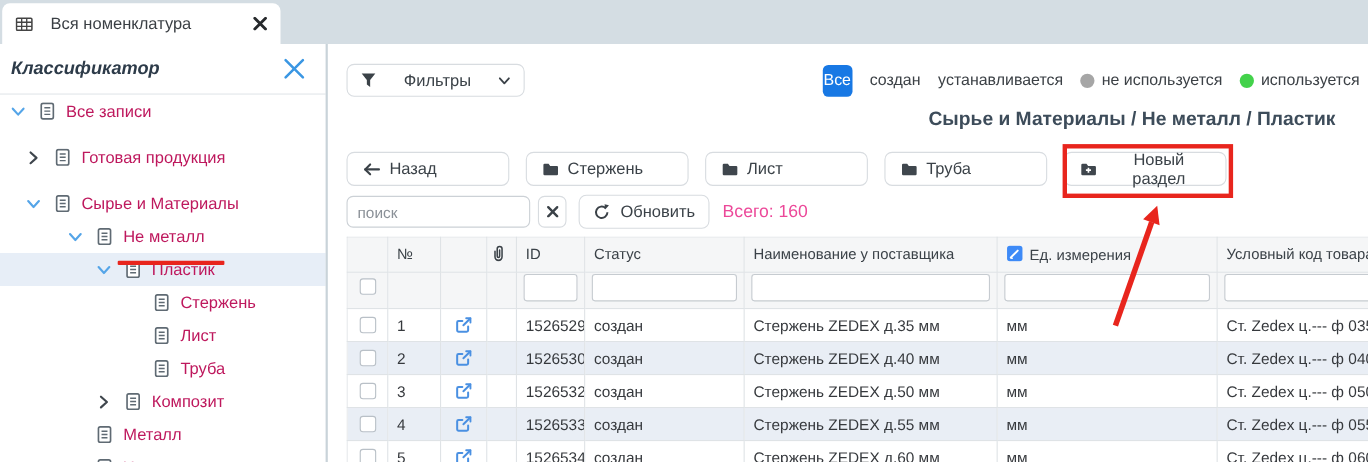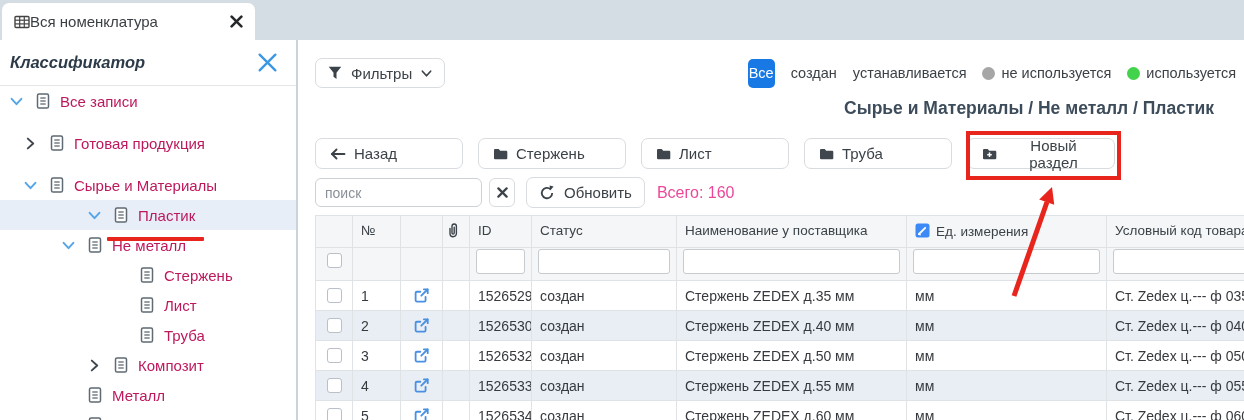--- a/index.html
+++ b/index.html
@@ -4,21 +4,21 @@
 <style>
   * { box-sizing: border-box; margin: 0; padding: 0; }
   html,body { background:#fff; }
   body { font-family: "Liberation Sans", "DejaVu Sans", sans-serif; }
   .page { position:relative; width:1244px; height:420px; overflow:hidden; background:#fff; }
 
   
   .topbar { position:absolute; left:0; top:0; width:1244px; height:40px; background:#d4dde3; }
   .tab { position:absolute; left:2px; top:3px; width:253px; height:37px; background:#fff;
          border-radius:7px 7px 0 0; display:flex; align-items:center; padding:0 12px; }
-  .tab-label { font-size:15px; color:#3a3f44; margin-left:0; white-space:nowrap; }
+  .tab-label { font-size:15px; color:#3a3f44; margin-left:16px; white-space:nowrap; }
   .tab-close { margin-left:auto; display:flex; align-items:center; cursor:pointer; }
 
   
   .sidebar { position:absolute; left:0; top:40px; width:296px; height:380px; background:#fff; }
   .vdivider { position:absolute; left:296px; top:40px; width:2px; height:380px; background:#c9d3d9; }
   .side-head { display:flex; align-items:center; height:46px; padding:0 10px 0 10px; border-bottom:1px solid #e2e6e9; }
   .side-title { font-size:16.5px; font-weight:bold; color:#2d3b49;font-style:italic; }
   .side-close { margin-left:auto; margin-right:8px; cursor:pointer; display:flex; }
 
   .titem { height:30px; display:flex; align-items:center; font-size:15px; color:#be185d; cursor:pointer; }
@@ -29,21 +29,21 @@
   .ticon { width:24px; display:flex; align-items:center; flex:none; }
   .tlabel { white-space:nowrap; }
 
   
   .main { position:absolute; left:300px; top:40px; width:944px; height:380px; background:#fff; }
 
   .row-controls { position:absolute; left:15px; right:8px; top:18px; height:30px; display:flex; align-items:center; }
   .btn { display:inline-flex; align-items:center; background:#fff; border:1px solid #d8dce0;
          border-radius:7px; height:30px; font-size:15px; color:#3b4248; cursor:pointer;
          font-family:inherit; }
-  .btn-filters { padding:0 12px; gap:9px; }
+  .btn-filters { padding:0 12px; gap:25px; }
   .legend { margin-left:auto; display:flex; align-items:center; gap:16px; }
   .btn-all { background:#1878e4; color:#fff; border:none; border-radius:5px; height:29px; padding:0 1px;
              font-size:14.5px; display:inline-flex; align-items:center; cursor:pointer; font-family:inherit; }
   .leg-item { display:flex; align-items:center; gap:6px; font-size:14.5px; color:#3c4146; white-space:nowrap; }
   .dot { width:13px; height:13px; border-radius:50%; display:inline-block; }
   .dot-gray { background:#a6a6a6; } .dot-green { background:#43d24b; }
 
   .breadcrumb { position:absolute; right:30px; top:58px; font-size:17.5px; font-weight:600; color:#3d4c5a; white-space:nowrap; }
 
   .row-nav { position:absolute; left:15px; top:98px; height:31px; display:flex; gap:15px; }
@@ -207,45 +207,45 @@
               <use href="#i-chevdown"></use>
             </svg>
           </span>
         <span class="ticon">
             <svg class="ic" width="14" height="16">
               <use href="#i-doc"></use>
             </svg>
           </span>
         <span class="tlabel">Сырье и Материалы</span>
       </div>
+      <div class="titem lv2">
+        <span class="chev" style="color:#55a5e8">
+            <svg class="ic" width="13" height="13">
+              <use href="#i-chevdown"></use>
+            </svg>
+          </span>
+        <span class="ticon">
+            <svg class="ic" width="14" height="16">
+              <use href="#i-doc"></use>
+            </svg>
+          </span>
+        <span class="tlabel">Не металл</span>
+      </div>
       <div class="titem lv3 sel">
         <span class="chev" style="color:#55a5e8">
             <svg class="ic" width="13" height="13">
               <use href="#i-chevdown"></use>
             </svg>
           </span>
         <span class="ticon">
             <svg class="ic" width="14" height="16">
               <use href="#i-doc"></use>
             </svg>
           </span>
         <span class="tlabel">Пластик</span>
-      </div>
-      <div class="titem lv2">
-        <span class="chev" style="color:#55a5e8">
-            <svg class="ic" width="13" height="13">
-              <use href="#i-chevdown"></use>
-            </svg>
-          </span>
-        <span class="ticon">
-            <svg class="ic" width="14" height="16">
-              <use href="#i-doc"></use>
-            </svg>
-          </span>
-        <span class="tlabel">Не металл</span>
       </div>
       <div class="titem lv4">
         <span class="chev"></span>
         <span class="ticon">
             <svg class="ic" width="14" height="16">
               <use href="#i-doc"></use>
             </svg>
           </span>
         <span class="tlabel">Стержень</span>
       </div>

